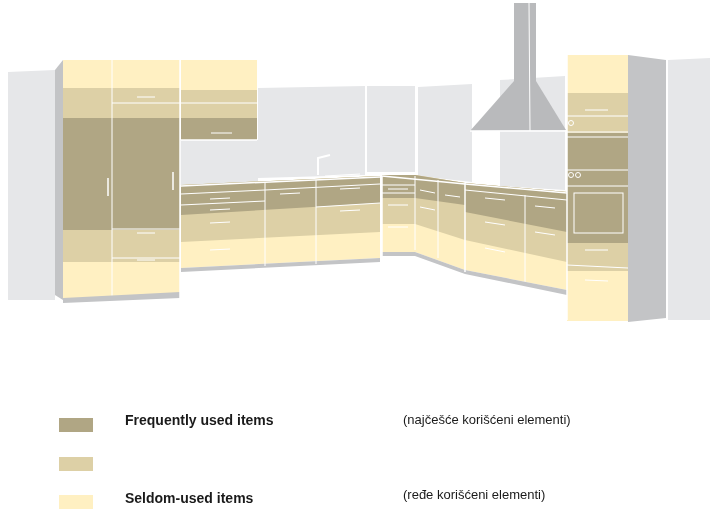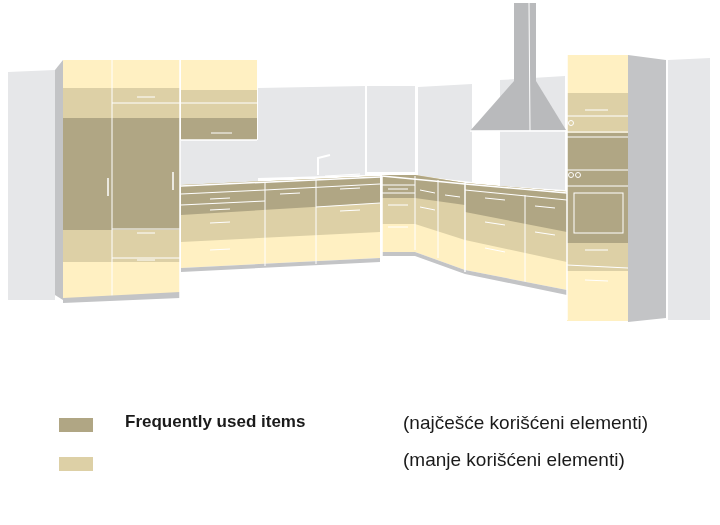--- a/index.html
+++ b/index.html
@@ -1,22 +1,22 @@
 <!DOCTYPE html>
 <html><head>
 <meta charset="utf-8">
 <style>
   html, body { margin:0; padding:0; background:#ffffff; }
   body { width:720px; height:525px; position:relative; overflow:hidden; font-family:"Liberation Sans", sans-serif; }
   #scene { position:absolute; left:0; top:0; width:720px; height:340px; }
   .legend { position:absolute; left:0; top:400px; width:720px; height:125px; }
   .legend-row { position:absolute; left:0; width:720px; height:36px; }
   .swatch { position:absolute; left:59px; width:34px; height:14px; }
-  .label-en { position:absolute; left:125px; font-weight:bold; font-size:17px; color:#1a1a1a; white-space:nowrap; }
-  .label-sr { position:absolute; left:403px; font-size:19px; color:#1a1a1a; white-space:nowrap; }
+  .label-en { position:absolute; left:125px; font-weight:bold; font-size:14px; color:#1a1a1a; white-space:nowrap; }
+  .label-sr { position:absolute; left:403px; font-size:13px; color:#1a1a1a; white-space:nowrap; }
 </style>
 </head>
 <body>
 
 <svg id="scene" viewBox="0 0 720 340" xmlns="http://www.w3.org/2000/svg">
 
   <g fill="#e6e7e9">
     <polygon points="8,72 55,70 55,300 8,300"></polygon>
     <polygon points="258,88 365,86 365,175 258,178"></polygon>
     <polygon points="367,86 415,86 415,172 367,172"></polygon>
@@ -147,15 +147,19 @@
 </svg>
 
 <div class="legend">
   <div class="legend-row" style="top:12px">
     <div class="swatch" style="top:6px;background:#b0a684"></div>
     <span class="label-en" style="top:0">Frequently used items</span>
     <span class="label-sr" style="top:0">(najčešće korišćeni elementi)</span>
   </div>
   <div class="legend-row" style="top:51px">
     <div class="swatch" style="top:6px;background:#ddd0a6"></div>
-    <span class="label-sr" style="top:-2px">(manje korišćeni elementi)</span>
+  </div>
+  <div class="legend-row" style="top:89px">
+    <div class="swatch" style="top:6px;background:#fff0c2"></div>
+    <span class="label-en" style="top:1px">Seldom-used items</span>
+    <span class="label-sr" style="top:-2px">(ređe korišćeni elementi)</span>
   </div>
 </div>
 
 </body></html>

